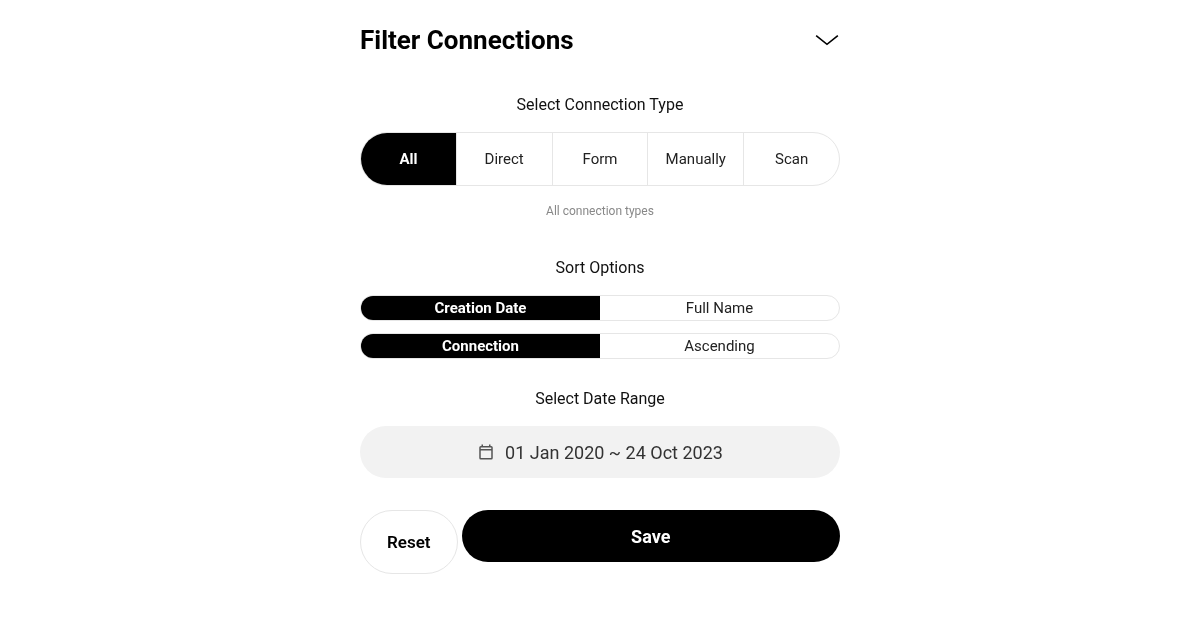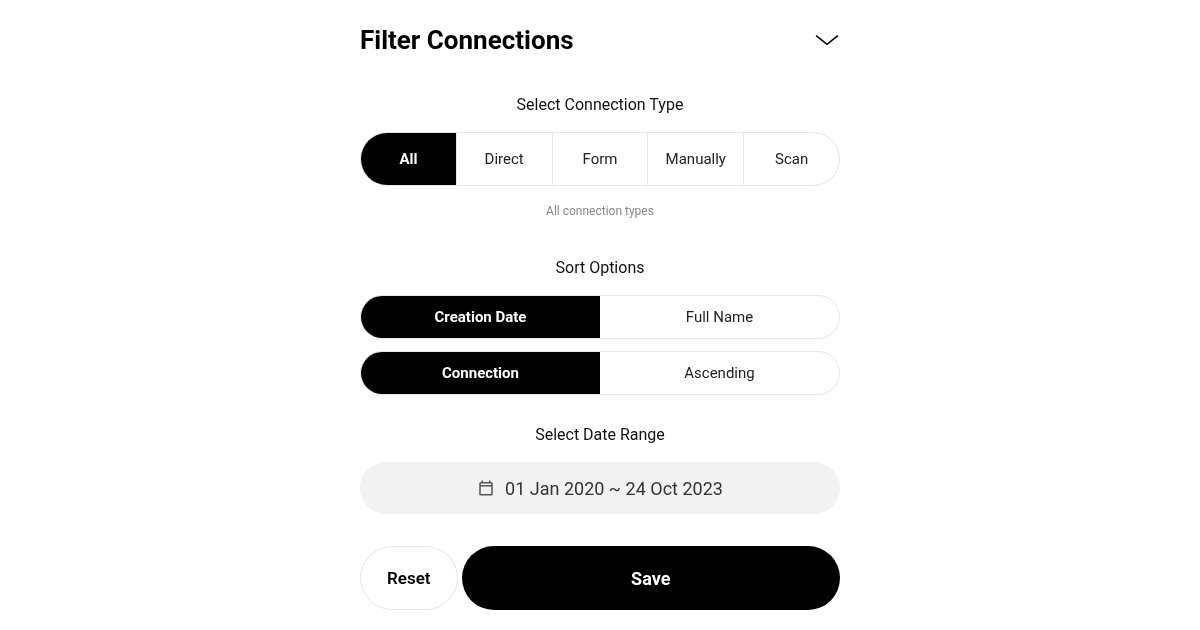--- a/index.html
+++ b/index.html
@@ -73,21 +73,21 @@
       text-align: center;
       font-size: 12px;
       color: #888;
       margin-bottom: 40px;
     }
     .sort-row {
       display: flex;
       border: 1px solid #e6e6e6;
       border-radius: 999px;
       overflow: hidden;
-      height: 44px;
+      height: 26px;
       margin-bottom: 12px;
     }
     .sort-row .opt {
       flex: 1;
       display: flex;
       align-items: center;
       justify-content: center;
       font-size: 15px;
       color: #222;
       cursor: pointer;
@@ -131,21 +131,21 @@
       font-weight: 600;
       color: #000;
       cursor: pointer;
     }
     .save-btn {
       flex: 1;
       border: none;
       border-radius: 999px;
       background: #000;
       color: #fff;
-      height: 64px;
+      height: 52px;
       font-size: 18px;
       font-weight: 700;
       cursor: pointer;
     }
     .section-block { margin-bottom: 30px; }
   </style>
 </head>
 <body>
 
 <div class="panel">

